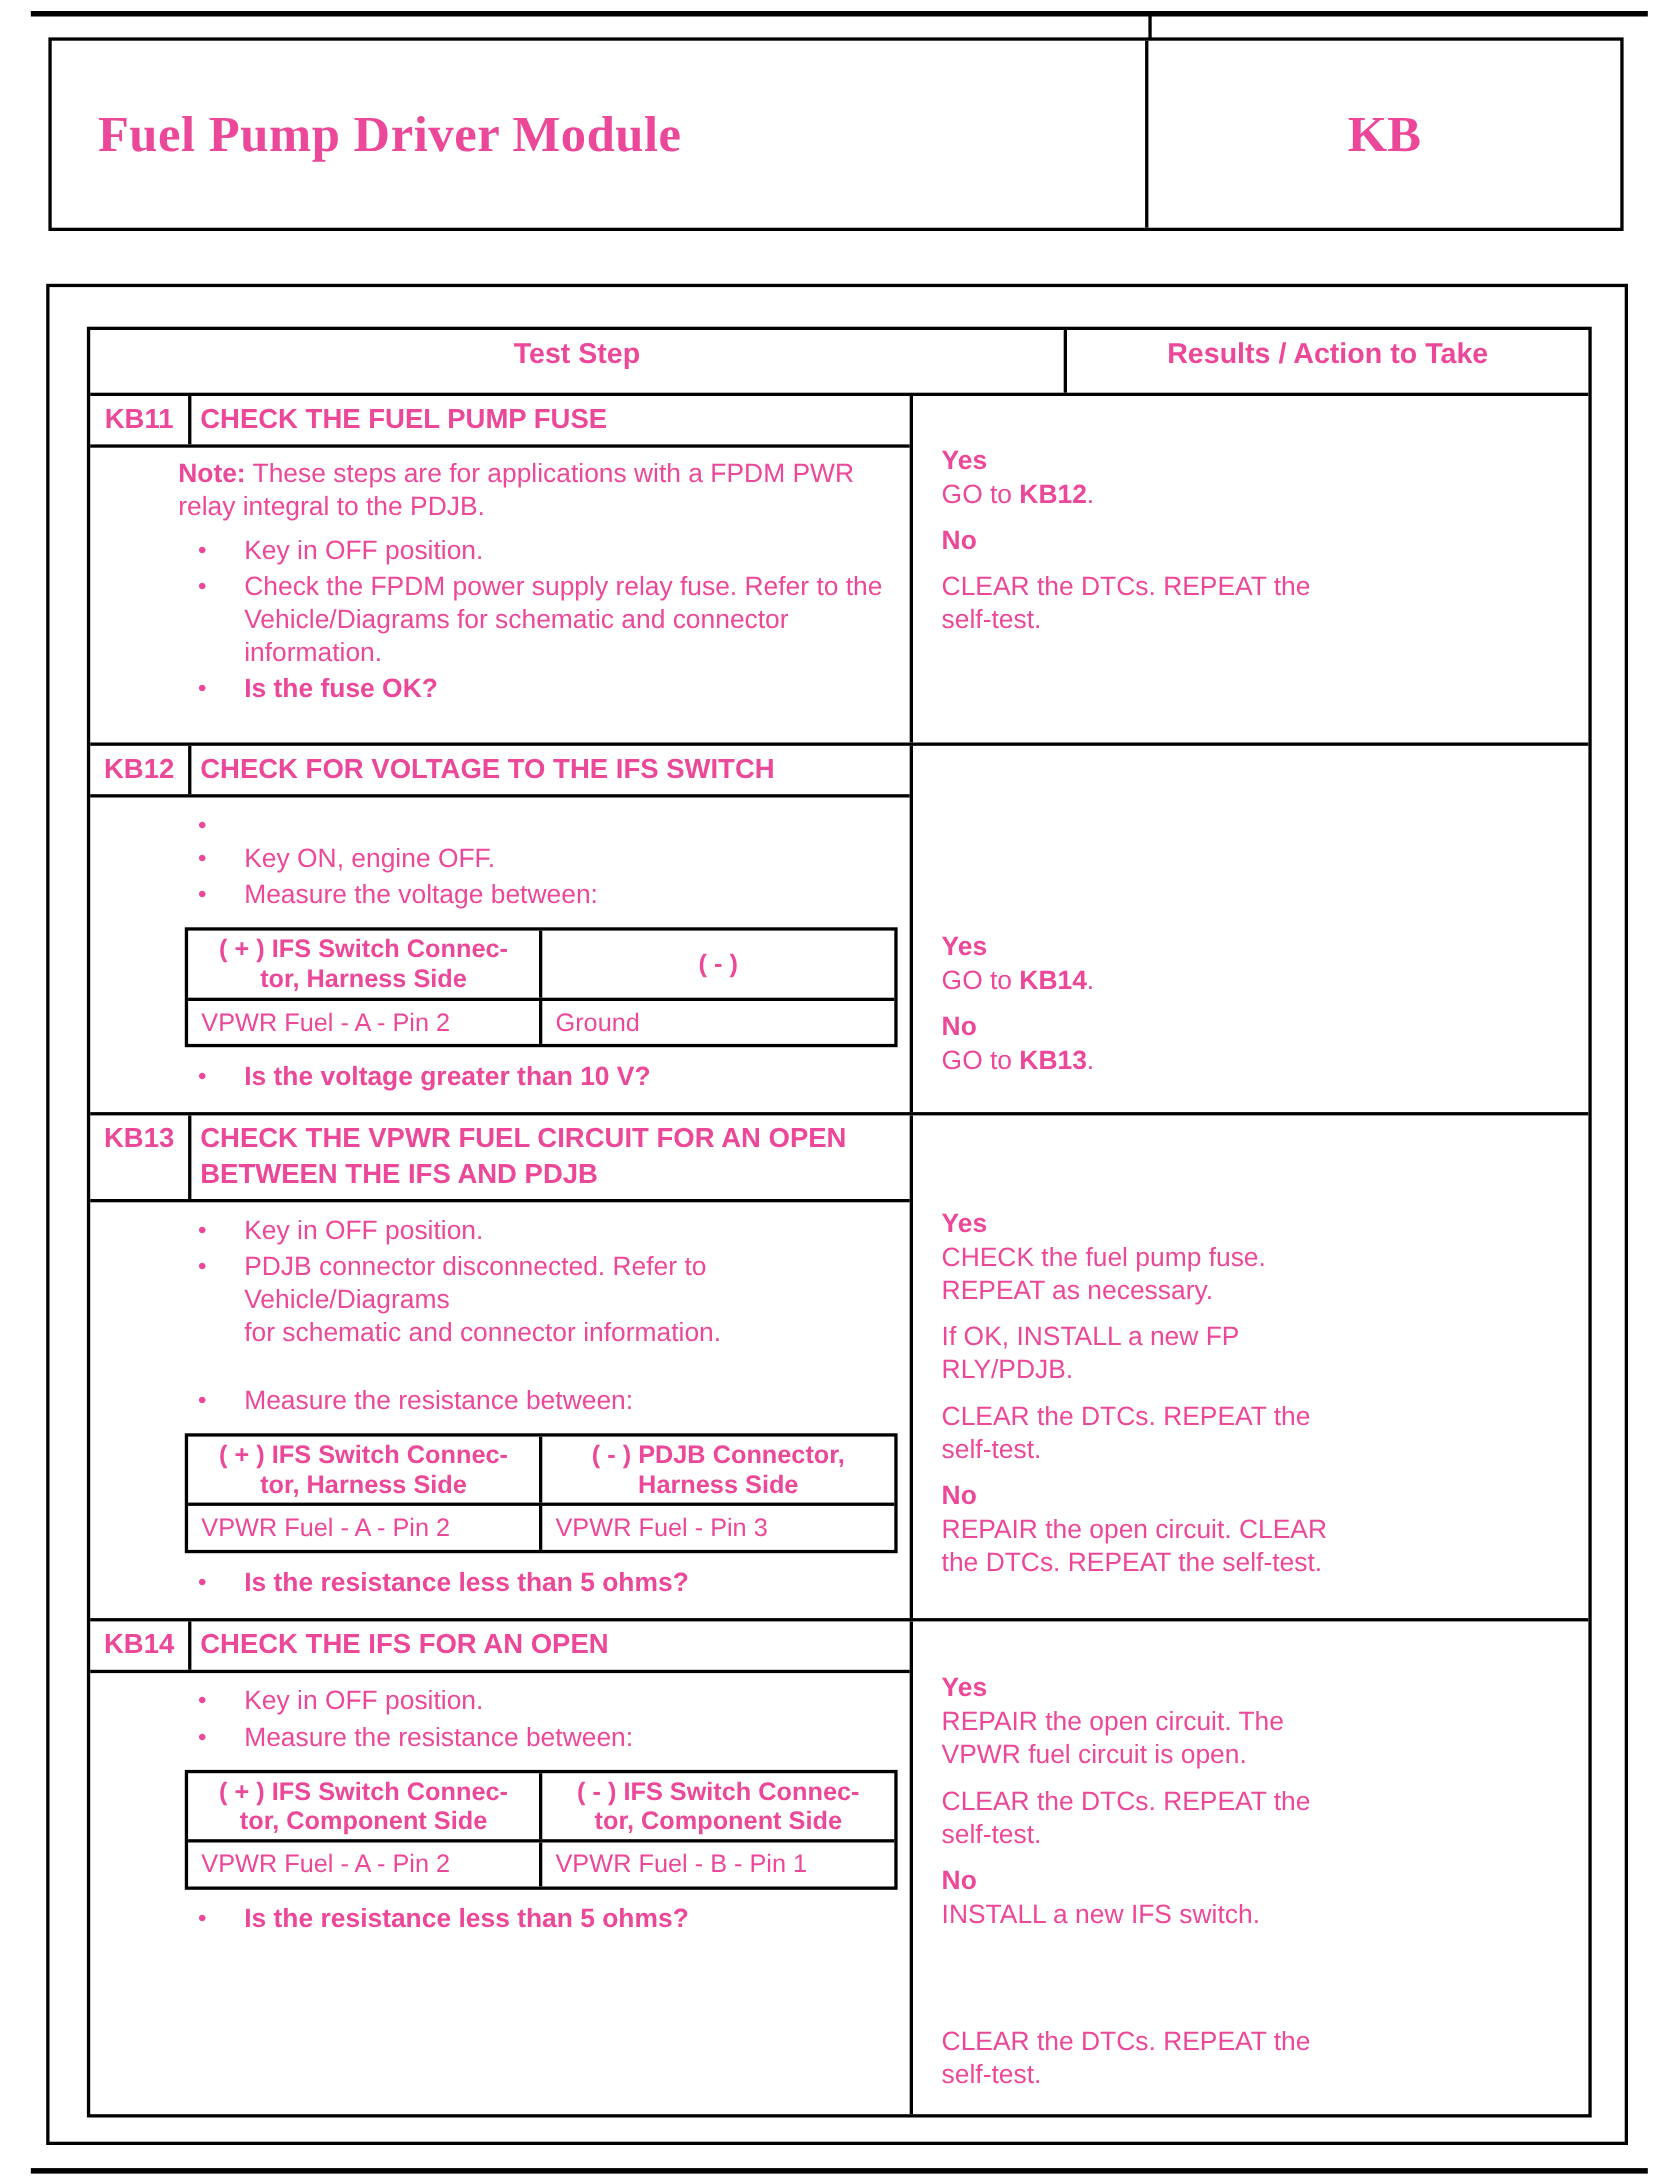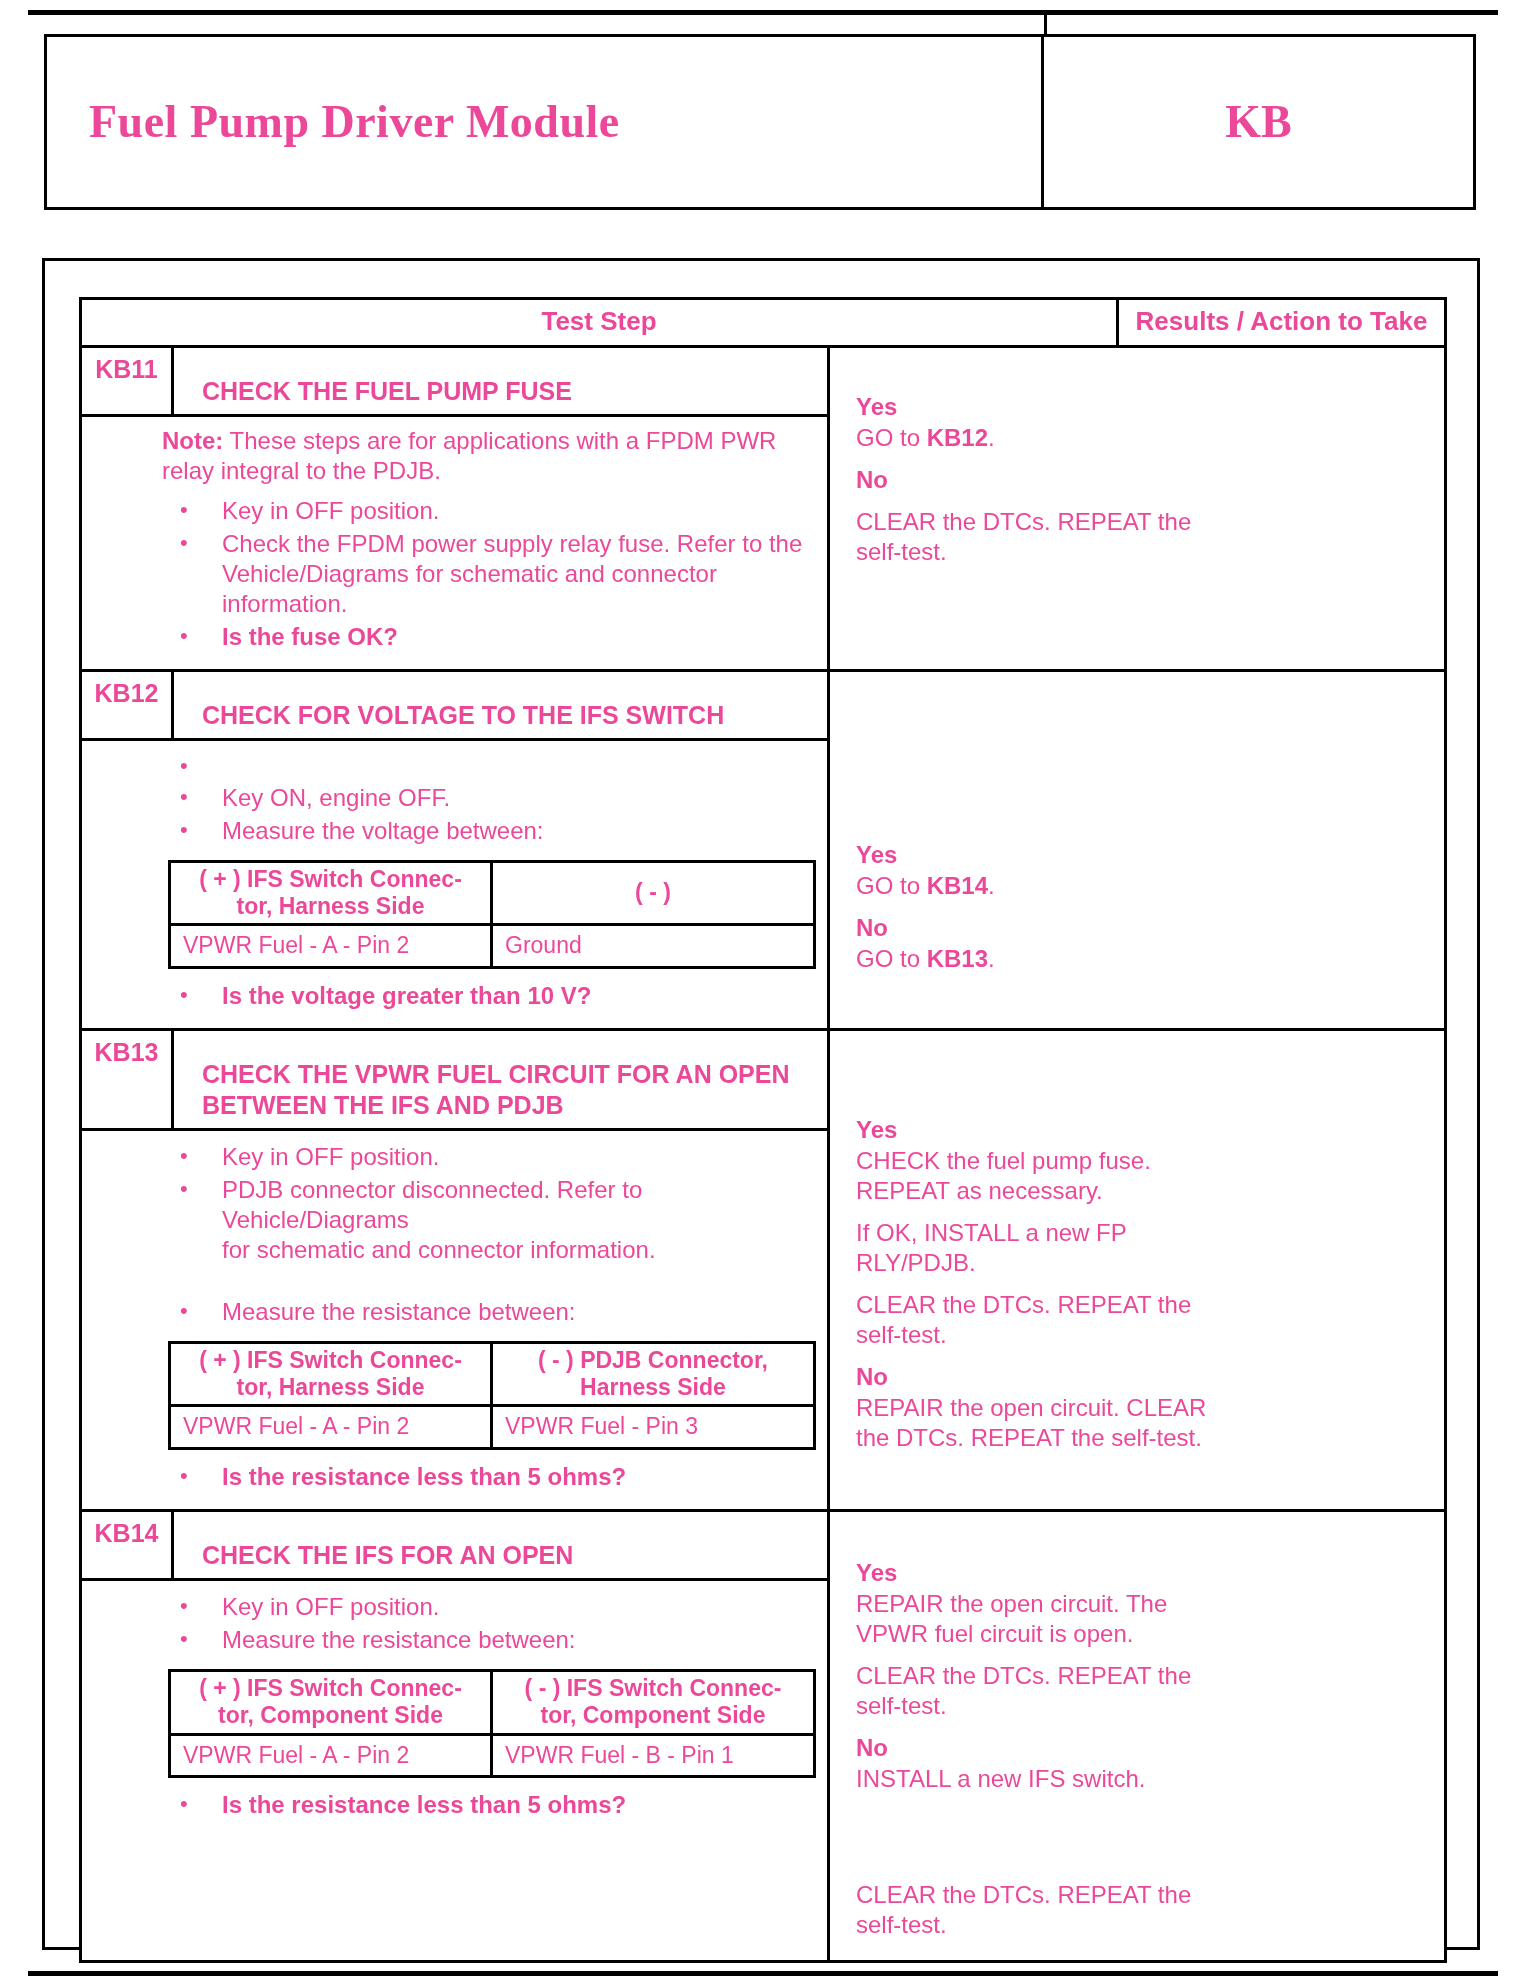--- a/index.html
+++ b/index.html
@@ -39,31 +39,31 @@
   .main-box {
     position: absolute; left: 42px; top: 258px; width: 1438px; height: 1692px;
     border: 3px solid #000;
   }
   .test-table {
     position: absolute; left: 34px; top: 36px; width: 1368px;
     border: 3px solid #000; background: #fff;
   }
 
   .thead { display: flex; font-weight: 700; font-size: 26px; }
-  .thead-left  { width: 1037px; border-right: 3px solid #000; text-align: center; padding: 5px 0 7px; }
+  .thead-left  { width: 888px; border-right: 3px solid #000; text-align: center; padding: 5px 0 19px; }
   .thead-right { flex: 1; text-align: center; padding: 5px 0 7px; }
 
   .step-row { display: flex; border-top: 3px solid #000; }
   .step-left { width: 748px; border-right: 3px solid #000; display: flex; flex-direction: column; }
   .step-head { display: flex; border-bottom: 3px solid #000; font-weight: 700; font-size: 25px; }
   .step-id {
     width: 92px; flex-shrink: 0; border-right: 3px solid #000;
     padding: 6px 0 7px; text-align: center;
   }
-  .step-title { padding: 6px 14px 7px 28px; white-space: pre-line; margin-top: 22px; }
+  .step-title { padding: 6px 14px 7px 8px; white-space: pre-line; }
   .step-body { flex: 1; padding: 8px 10px 14px 0; }
 
   .note { margin: 1px 26px 10px 80px; white-space: pre-line; }
   .bullet { display: flex; margin: 3px 10px 3px 98px; }
   .dot { width: 20px; flex-shrink: 0; font-size: 22px; }
   .btext { padding-left: 22px; white-space: pre-line; }
   .b { font-weight: 700; }
   .body-spacer { height: 26px; }
 
   .inner-table { border: 3px solid #000; width: 648px; margin: 14px 0 12px 86px; font-size: 23px; }

